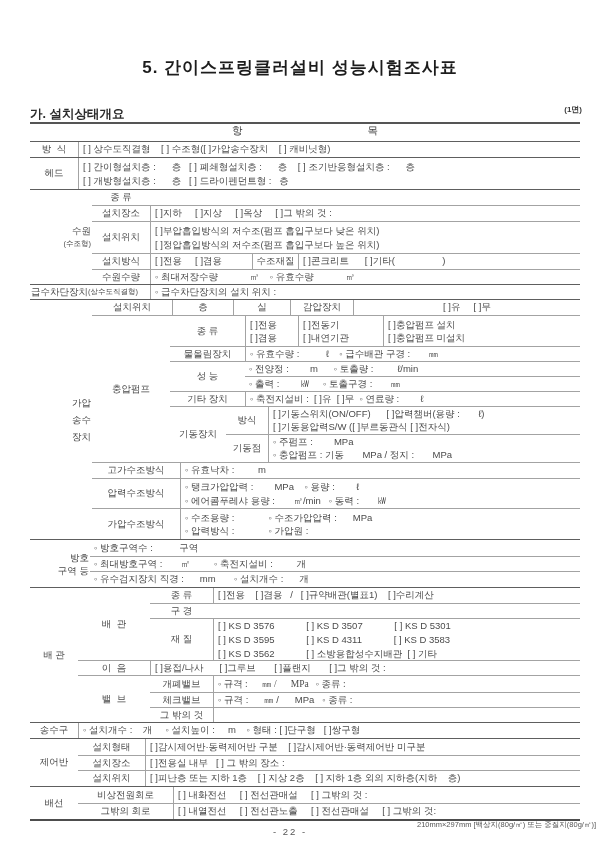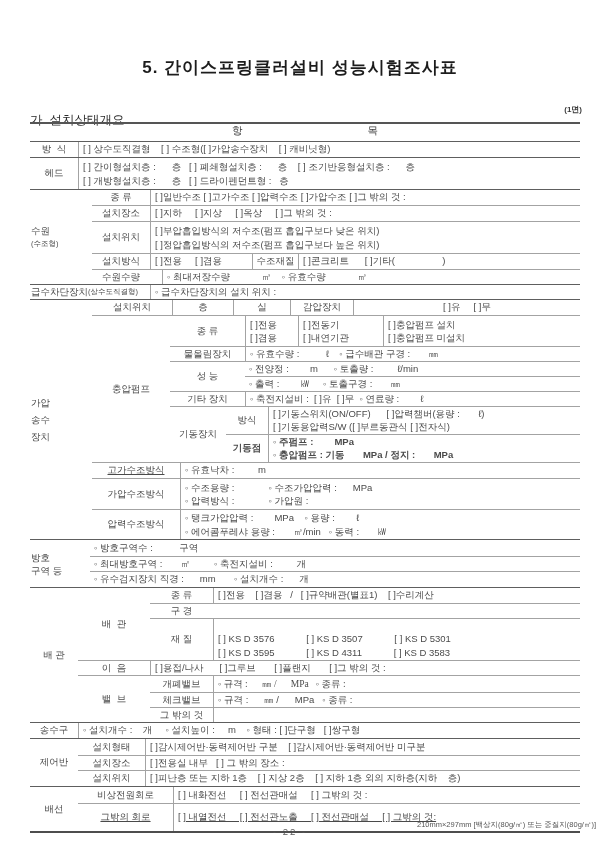--- a/index.html
+++ b/index.html
@@ -1,35 +1,35 @@
 <!DOCTYPE html>
 <html><head>
 <meta charset="utf-8">
 <style>
   html,body{margin:0;padding:0;}
   body{width:600px;height:849px;position:relative;background:#ffffff;
        font-family:"Liberation Sans","DejaVu Sans",sans-serif;color:#4a4a4a;}
   .abs{position:absolute;}
   #doc-title{top:56px;left:0;width:600px;text-align:center;font-size:17px;font-weight:bold;color:#1c1c1c;letter-spacing:1px;}
-  #sec-label{top:112px;left:30px;font-size:12.5px;font-weight:normal;color:#2a2a2a;}
+  #sec-label{top:106px;left:30px;font-size:12.5px;font-weight:bold;color:#2a2a2a;}
   #page-note{top:104px;right:18px;font-size:8px;color:#3a3a3a;font-weight:bold;}
   #tbl{position:absolute;left:30px;top:122px;width:550px;font-size:9.5px;
        border-top:2px solid #555;border-bottom:2px solid #4d4d4d;}
   .r{display:flex;align-items:stretch;border-top:1px solid #a3a3a3;box-sizing:border-box;}
   .r.sec{border-top:1.5px solid #5e5e5e;}
   .r.nt{border-top:none;}
   .col{display:flex;flex-direction:column;flex:1 1 auto;min-width:0;}
   .col > .r:first-child{border-top:none;}
   .c{flex:0 0 auto;display:flex;align-items:center;padding:0 4px;white-space:pre;
      overflow:hidden;border-left:1px solid #a3a3a3;box-sizing:border-box;min-width:0;}
   .c.first{border-left:none;}
   .c.fill{flex:1 1 auto;}
   .lab{justify-content:center;text-align:center;padding:0 1px;}
   .ml{flex-direction:column;justify-content:center;align-items:flex-start;line-height:13.5px;}
-  .lab.ml{align-items:flex-start;line-height:13px;}
+  .lab.ml{align-items:flex-end;line-height:13px;}
   .sub{font-size:7.5px;}
   .hdr{justify-content:center;gap:125px;font-size:10.5px;color:#3d3d3d;}
   #footer-page{top:826px;left:235px;width:110px;text-align:center;font-size:9.5px;color:#555;letter-spacing:2px;}
   #footer-paper{top:820px;right:4px;font-size:7.5px;color:#555;}
 </style>
 </head>
 <body>
 
 <div class="abs" id="doc-title">5.  간이스프링클러설비  성능시험조사표</div>
 <div class="abs" id="sec-label">가.  설치상태개요</div>
@@ -56,40 +56,39 @@
   </div>
 
   <div class="r sec">
     <div class="c first lab ml" style="width:62px;">
       <span>수원</span>
       <span class="sub">(수조형)</span>
     </div>
     <div class="col">
       <div class="r" style="height:15px;">
         <div class="c first lab" style="width:58px;">종 류</div>
-        <div class="c fill">[ ]일반수조 [ ]고가수조 [ ]압력수조 [ ]가압수조 [ ]그 밖의 것 :</div>
       </div>
       <div class="r" style="height:16px;">
         <div class="c first lab" style="width:58px;">설치장소</div>
         <div class="c fill">[ ]지하     [ ]지상     [ ]옥상     [ ]그 밖의 것 :</div>
       </div>
       <div class="r" style="height:32px;">
         <div class="c first lab" style="width:58px;">설치위치</div>
         <div class="c fill ml">
           <span>[ ]부압흡입방식의 저수조(펌프 흡입구보다 낮은 위치)</span>
           <span>[ ]정압흡입방식의 저수조(펌프 흡입구보다 높은 위치)</span>
         </div>
       </div>
       <div class="r" style="height:16px;">
         <div class="c first lab" style="width:58px;">설치방식</div>
         <div class="c" style="width:102px;">[ ]전용     [ ]겸용</div>
         <div class="c lab" style="width:46px;">수조재질</div>
         <div class="c fill">[ ]콘크리트      [ ]기타(                  )</div>
       </div>
-      <div class="r" style="height:15px;gap:12px;">
+      <div class="r" style="height:15px;">
         <div class="c first lab" style="width:58px;">수원수량</div>
         <div class="c fill">◦ 최대저장수량            ㎥    ◦ 유효수량            ㎥</div>
       </div>
     </div>
   </div>
 
   <div class="r sec" style="height:15px;">
     <div class="c first" style="width:120px;padding:0 1px;">
       <span>급수차단장치</span><span class="sub">(상수도직결형)</span>
     </div>
@@ -151,50 +150,50 @@
           <div class="r">
             <div class="c first lab" style="width:56px;">기동장치</div>
             <div class="col">
               <div class="r" style="height:27px;">
                 <div class="c first lab" style="width:42px;">방식</div>
                 <div class="c fill ml" style="line-height:12.5px;">
                   <span>[ ]기동스위치(ON/OFF)      [ ]압력챔버(용량 :       ℓ)</span>
                   <span>[ ]기동용압력S/W ([ ]부르동관식 [ ]전자식)</span>
                 </div>
               </div>
-              <div class="r" style="height:28px;font-weight:bold;">
+              <div class="r" style="height:28px;">
                 <div class="c first lab" style="width:42px;">기동점</div>
                 <div class="c fill ml" style="line-height:12.5px;">
                   <span>◦ 주펌프 :        MPa</span>
                   <span>◦ 충압펌프 : 기동       MPa / 정지 :       MPa</span>
                 </div>
               </div>
             </div>
           </div>
         </div>
       </div>
 
       <div class="r" style="height:16px;">
-        <div class="c first lab" style="width:88px;text-decoration:underline;">고가수조방식</div>
+        <div class="c first lab" style="width:88px;">고가수조방식</div>
         <div class="c fill">◦ 유효낙차 :         m</div>
+      </div>
+      <div class="r" style="height:30px;">
+        <div class="c first lab" style="width:88px;">압력수조방식</div>
+        <div class="c fill ml">
+          <span>◦ 탱크가압압력 :        MPa    ◦ 용량 :        ℓ</span>
+          <span>◦ 에어콤푸레샤 용량 :       ㎥/min   ◦ 동력 :       ㎾</span>
+        </div>
       </div>
       <div class="r" style="height:31px;">
         <div class="c first lab" style="width:88px;">가압수조방식</div>
         <div class="c fill ml">
           <span>◦ 수조용량 :             ◦ 수조가압압력 :      MPa</span>
           <span>◦ 압력방식 :             ◦ 가압원 :</span>
         </div>
       </div>
-      <div class="r" style="height:30px;">
-        <div class="c first lab" style="width:88px;">압력수조방식</div>
-        <div class="c fill ml">
-          <span>◦ 탱크가압압력 :        MPa    ◦ 용량 :        ℓ</span>
-          <span>◦ 에어콤푸레샤 용량 :       ㎥/min   ◦ 동력 :       ㎾</span>
-        </div>
-      </div>
     </div>
   </div>
 
   <div class="r sec">
     <div class="c first lab ml" style="width:60px;">
       <span>방호</span>
       <span>구역 등</span>
     </div>
     <div class="col">
       <div class="r" style="height:16px;">
@@ -217,23 +216,24 @@
         <div class="col">
           <div class="r" style="height:15px;">
             <div class="c first lab" style="width:63px;">종 류</div>
             <div class="c fill">[ ]전용    [ ]겸용   /   [ ]규약배관(별표1)    [ ]수리계산</div>
           </div>
           <div class="r" style="height:15px;">
             <div class="c first lab" style="width:63px;">구 경</div>
           </div>
           <div class="r" style="height:42px;">
             <div class="c first lab" style="width:63px;">재 질</div>
-            <div class="c fill ml" style="line-height:14px;justify-content:flex-end;">
+            <div class="c fill ml" style="line-height:14px;">
               <span>[ ] KS D 3576            [ ] KS D 3507            [ ] KS D 5301</span>
               <span>[ ] KS D 3595            [ ] KS D 4311            [ ] KS D 3583</span>
+              <span>[ ] KS D 3562            [ ] 소방용합성수지배관  [ ] 기타</span>
             </div>
           </div>
         </div>
       </div>
       <div class="r" style="height:15px;">
         <div class="c first lab" style="width:72px;">이  음</div>
         <div class="c fill">[ ]용접/나사      [ ]그루브       [ ]플랜지       [ ]그 밖의 것 :</div>
       </div>
       <div class="r">
         <div class="c first lab" style="width:72px;">밸  브</div>
@@ -278,21 +278,21 @@
     </div>
   </div>
 
   <div class="r sec">
     <div class="c first lab" style="width:48px;">배선</div>
     <div class="col">
       <div class="r" style="height:16px;">
         <div class="c first lab" style="width:95px;">비상전원회로</div>
         <div class="c fill">[ ] 내화전선     [ ] 전선관매설     [ ] 그밖의 것 :</div>
       </div>
-      <div class="r" style="height:28px;text-decoration:underline;">
+      <div class="r" style="height:16px;">
         <div class="c first lab" style="width:95px;">그밖의 회로</div>
         <div class="c fill">[ ] 내열전선     [ ] 전선관노출     [ ] 전선관매설     [ ] 그밖의 것:</div>
       </div>
     </div>
   </div>
 
 </div>
 
 <div class="abs" id="footer-page">-  22  -</div>
 <div class="abs" id="footer-paper">210mm×297mm [백상지(80g/㎡) 또는 중질지(80g/㎡)]</div>

